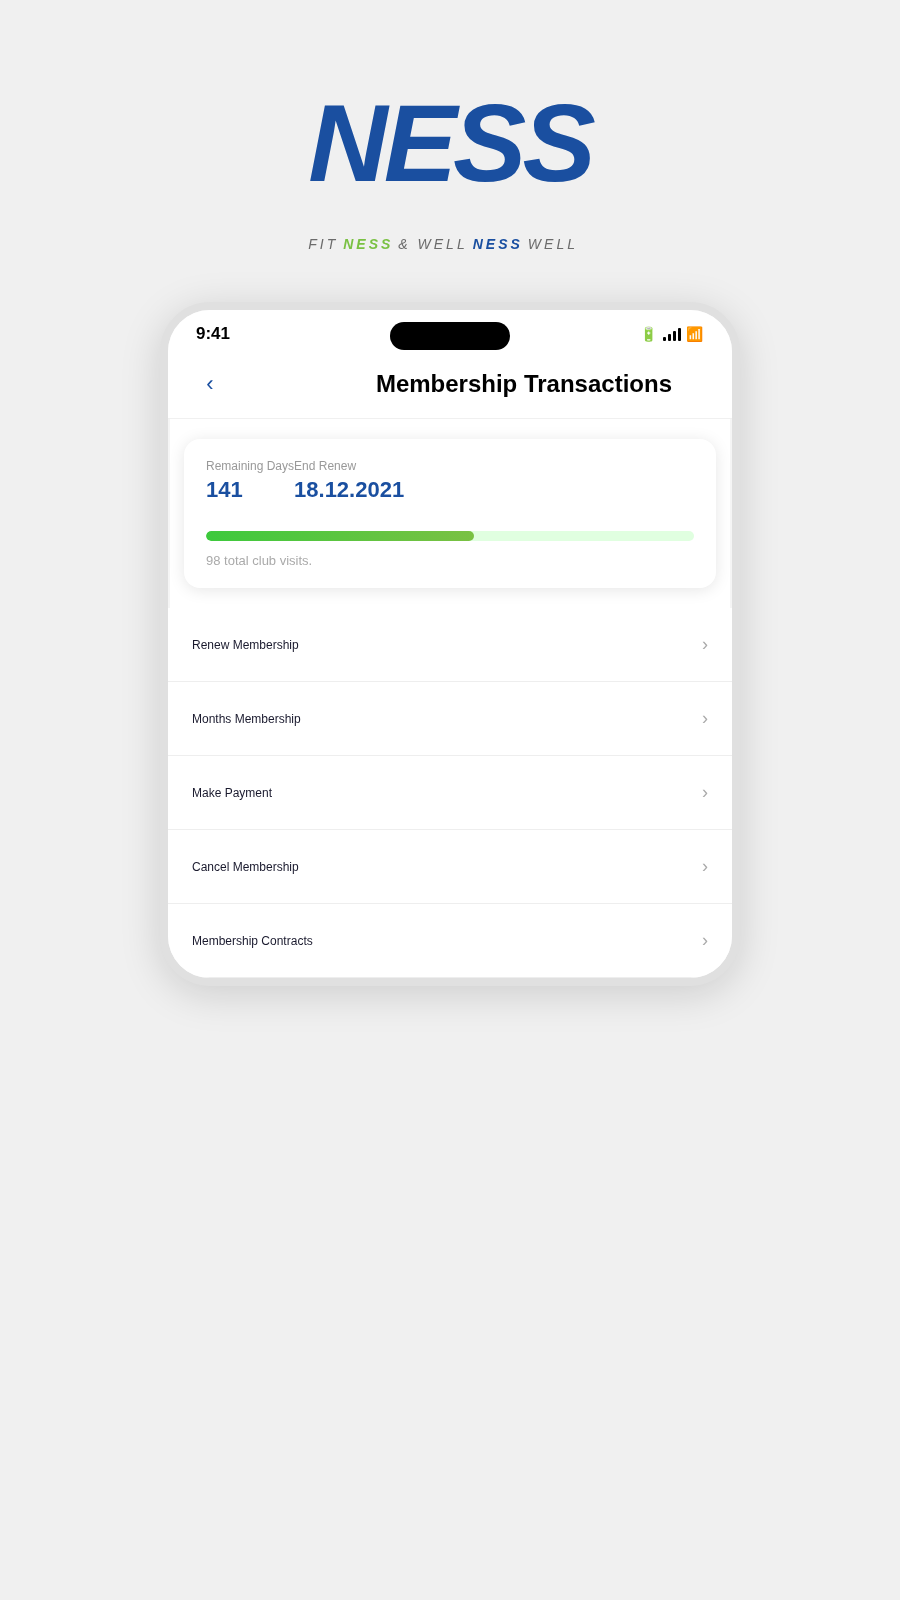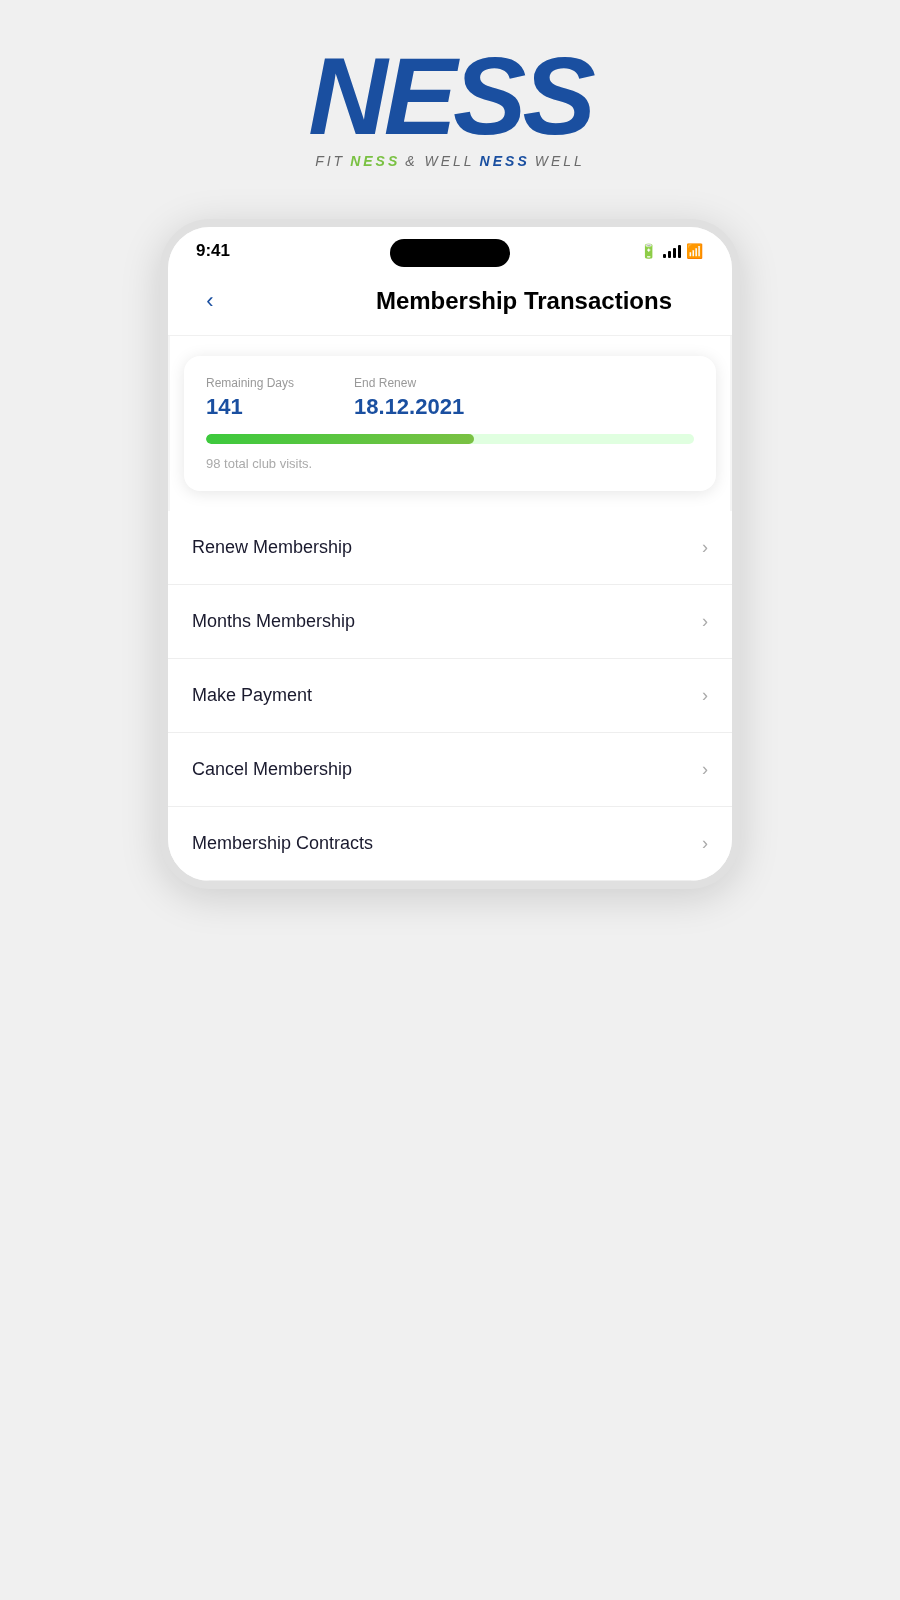--- a/index.html
+++ b/index.html
@@ -12,23 +12,24 @@
       display: flex;
       flex-direction: column;
       align-items: center;
       overflow: hidden;
     }
 
     
     .logo-area {
       display: flex;
       flex-direction: column;
-      align-items: center;
-      margin-top: 41px;
+      align-items: flex-start;
+      margin-top: 88px;
       margin-bottom: 50px;
+      gap: 36px;
     }
 
     .logo-main {
       display: flex;
       align-items: center;
       gap: 0;
     }
 
     .logo-ness {
       font-size: 110px;
@@ -142,22 +143,21 @@
 
     .membership-type {
       font-size: 20px;
       font-weight: 700;
       color: #1a4fa0;
       margin-bottom: 14px;
     }
 
     .membership-info {
       display: flex;
-      gap: 60px;
-      margin-bottom: 14px;
+      margin-bottom: 28px;
     }
 
     .info-label {
       font-size: 12px;
       color: #999;
       margin-bottom: 4px;
     }
 
     .info-value {
       font-size: 22px;
@@ -196,21 +196,21 @@
       padding: 26px 24px;
       border-bottom: 1px solid #eeeeee;
       cursor: pointer;
     }
 
     .menu-item:last-child {
       border-bottom: 1px solid #eeeeee;
     }
 
     .menu-label {
-      font-size: 18px;
+      font-size: 12px;
       font-weight: 500;
       color: #1a1a2e;
     }
 
     .menu-chevron {
       font-size: 18px;
       color: #aaa;
     }
 
     

